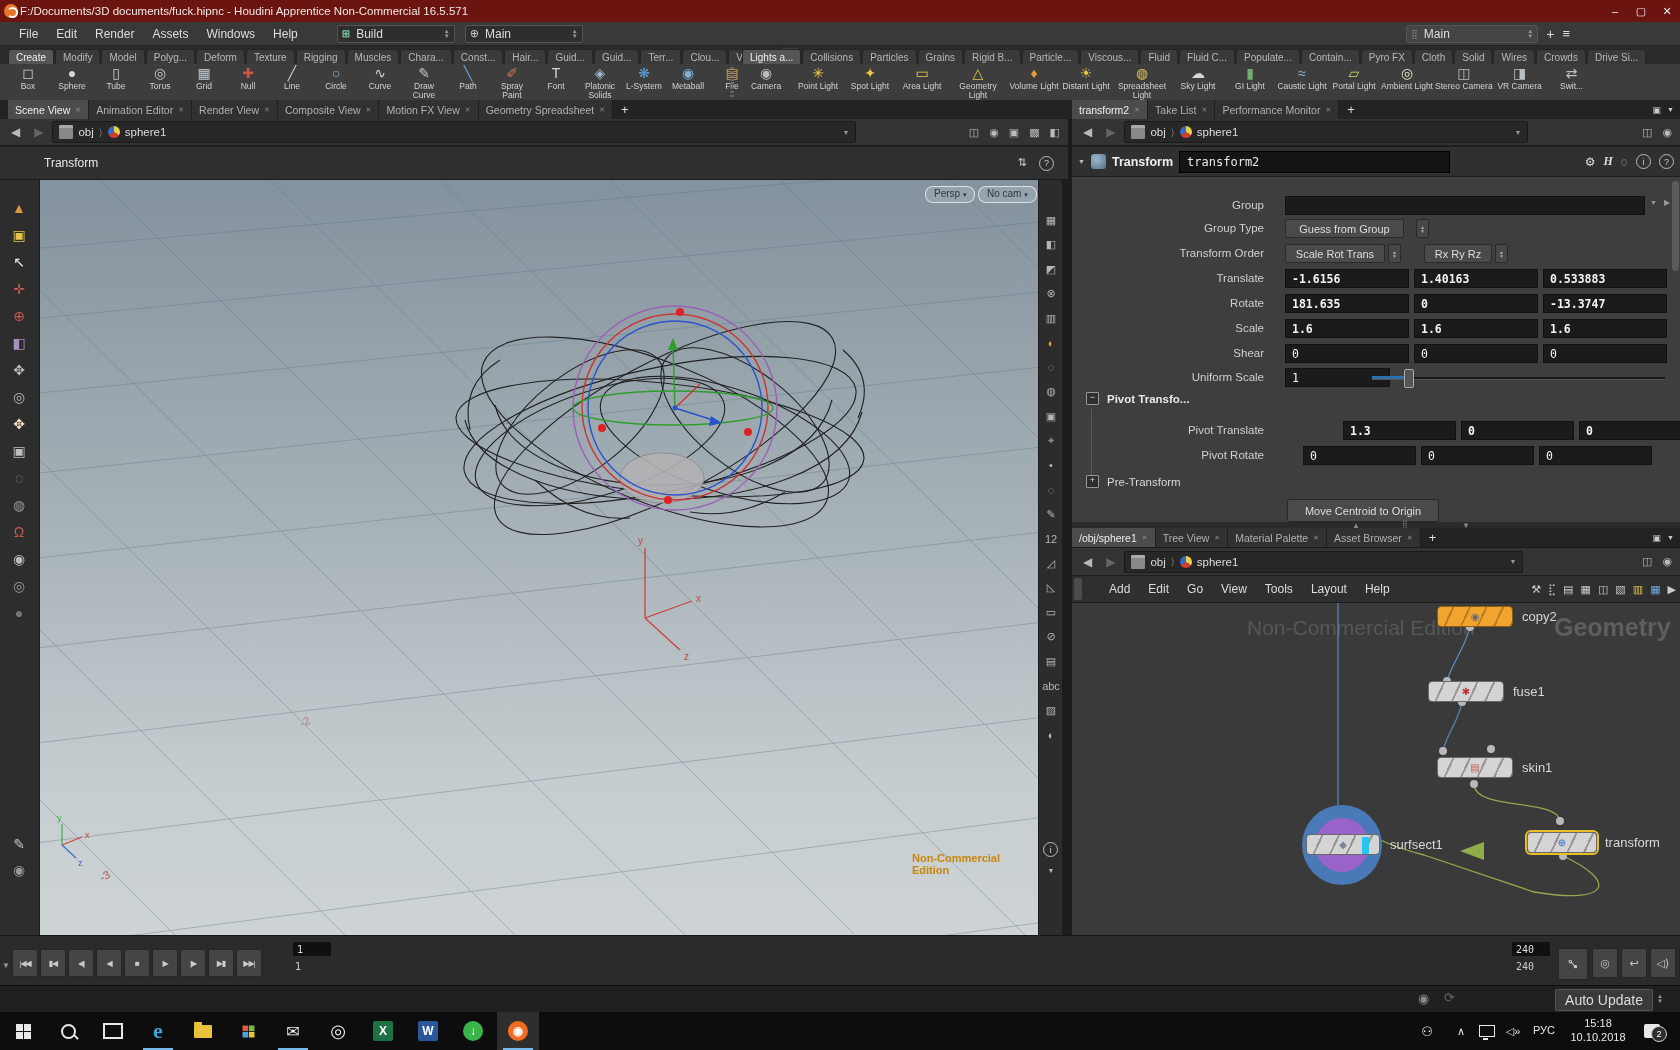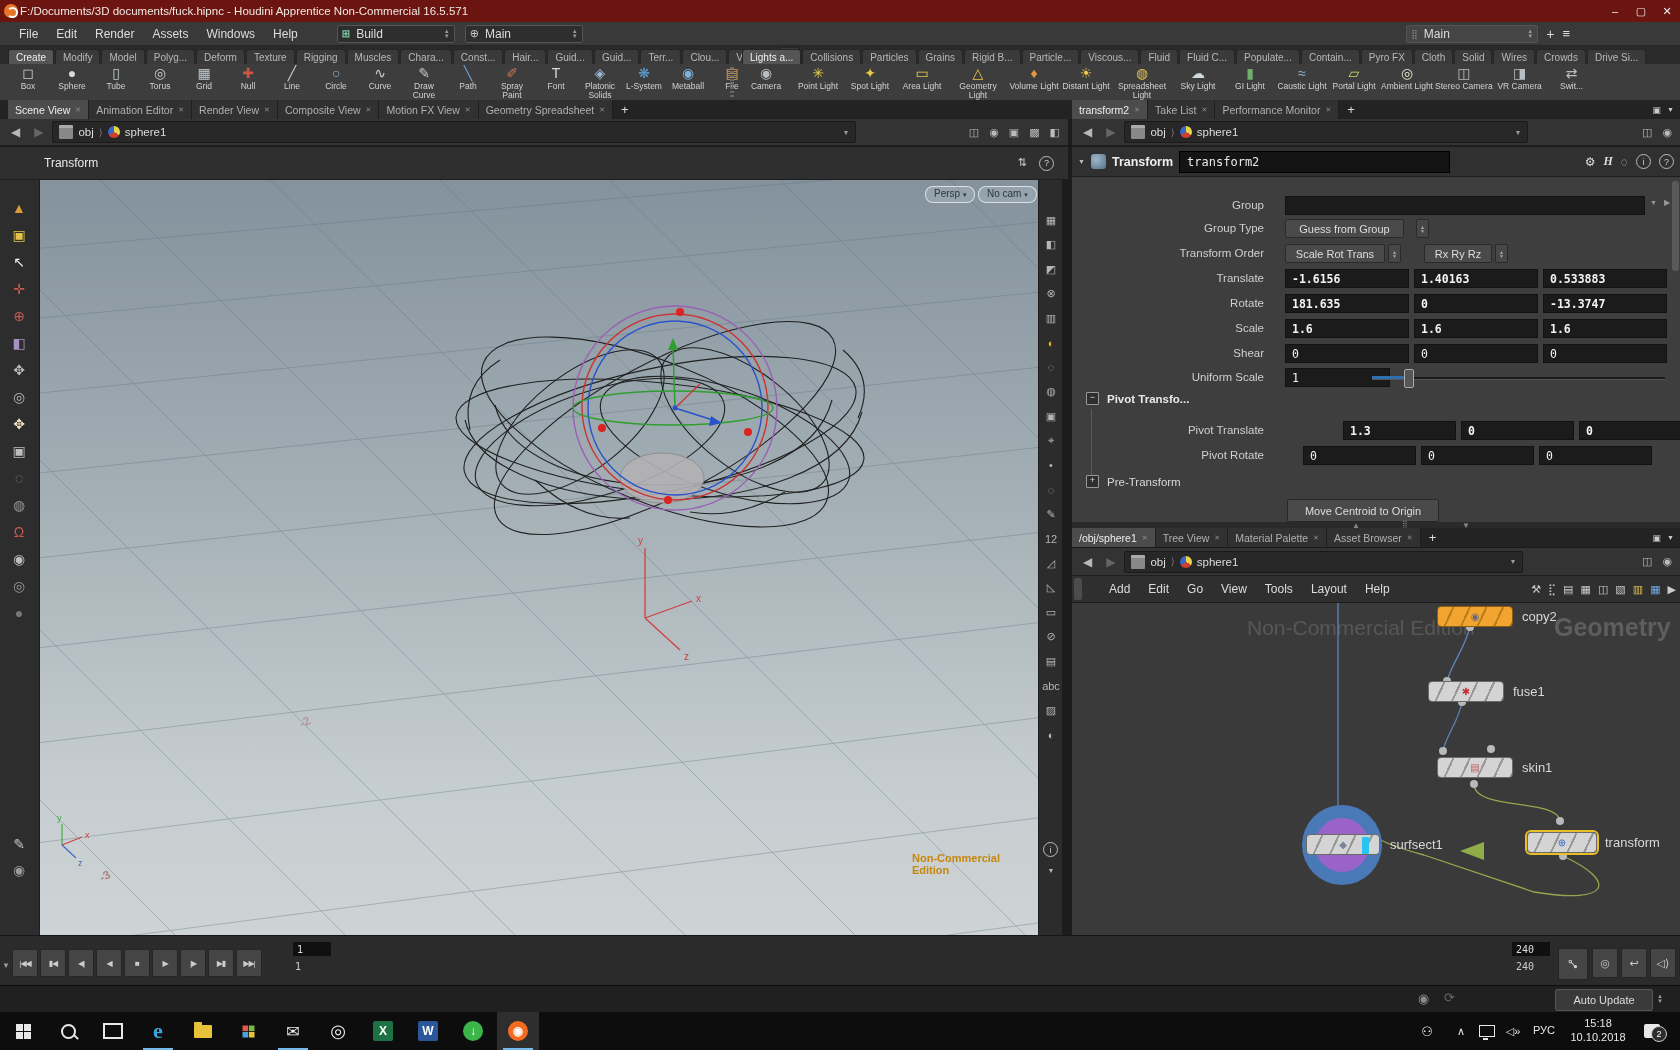--- a/index.html
+++ b/index.html
@@ -87,21 +87,21 @@
   .ring-outer{position:absolute;width:80px;height:80px;border-radius:50%;background:#4a79b7;}
   .ring-inner{position:absolute;width:54px;height:54px;border-radius:50%;background:#9a63c9;}
   .cyancap{position:absolute;right:10px;top:2px;width:7px;height:17px;background:#29c5f2;border-radius:1px;}
   
   .playbar{left:0;top:935px;width:1680px;height:50px;background:#2b2b2b;border-top:1px solid #161616;box-sizing:border-box;}
   .tbtn{width:24px;height:26px;background:#454545;border:1px solid #262626;color:#ccc;display:flex;align-items:center;justify-content:center;font-size:8px;letter-spacing:-1px;border-radius:2px;}
   .pfieldsm{position:absolute;width:38px;height:14px;background:#101010;color:#ddd;font-size:10px;font-family:"DejaVu Sans Mono",monospace;display:flex;align-items:center;padding:0 4px;box-sizing:border-box;}
   .pbutton{position:absolute;height:30px;background:#454545;border:1px solid #262626;border-radius:2px;color:#ccc;display:flex;align-items:center;justify-content:center;font-size:12px;}
   
   .statusbar{left:0;top:985px;width:1680px;height:27px;background:#202020;border-top:1px solid #0e0e0e;box-sizing:border-box;}
-  .aubox{position:absolute;left:1555px;top:3px;width:96px;height:20px;background:#3a3a3a;border:1px solid #555;border-radius:2px;color:#ddd;font-size:11px;display:flex;align-items:center;justify-content:center;}
+  .aubox{position:absolute;left:1555px;top:3px;width:96px;height:20px;background:#3a3a3a;border:1px solid #555;border-radius:2px;color:#ddd;font-size:14px;display:flex;align-items:center;justify-content:center;}
   
   .taskbar{left:0;top:1012px;width:1680px;height:38px;background:#0d0d0d;display:flex;align-items:center;}
   .tb-item{position:absolute;top:0;width:42px;height:38px;display:flex;align-items:center;justify-content:center;}
   .tb-under{position:absolute;bottom:0;left:6px;right:6px;height:2px;background:#76b9ed;}
   .startgrid{display:grid;grid-template-columns:7px 7px;grid-template-rows:7px 7px;gap:1px;}
   .startgrid span{background:#e8e8e8;}
   .searchicon{width:11px;height:11px;border:2px solid #e8e8e8;border-radius:50%;position:relative;}
   .searchicon::after{content:"";position:absolute;left:10px;top:10px;width:6px;height:2px;background:#e8e8e8;transform:rotate(45deg);}
   .tvicon{width:16px;height:12px;border:2px solid #e8e8e8;position:relative;}
   .foldericon{width:18px;height:13px;background:#e8c23a;border-radius:1px;position:relative;}

